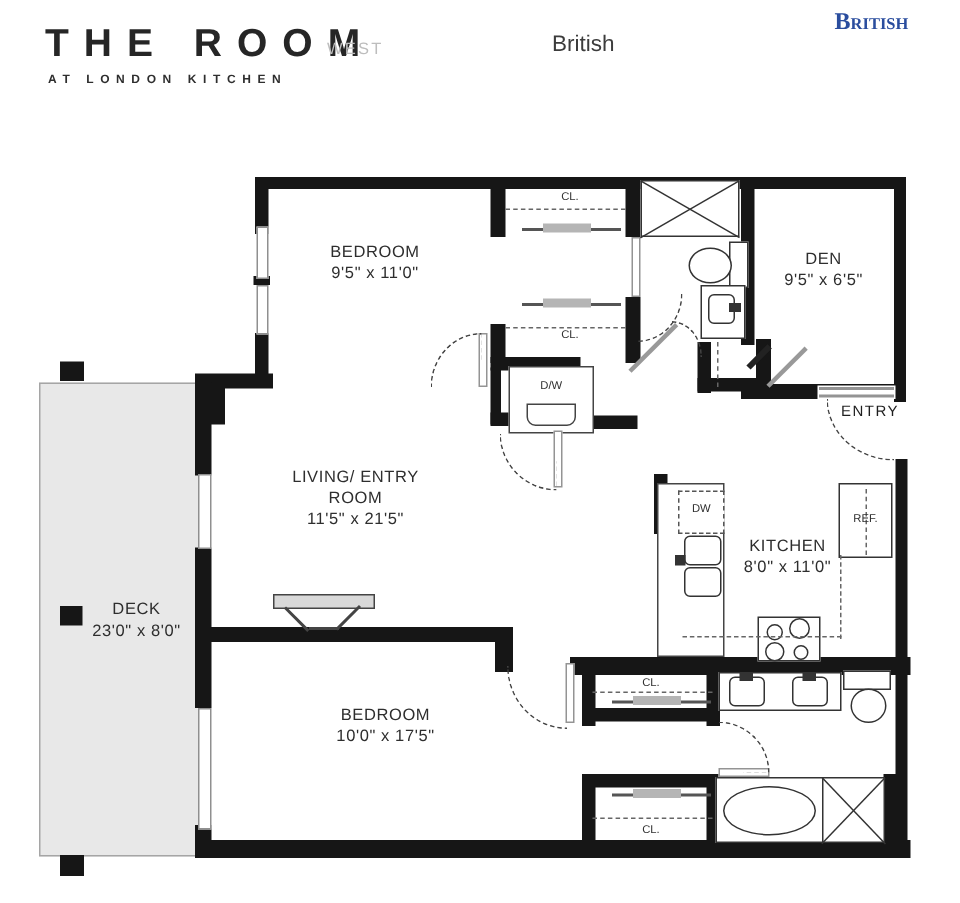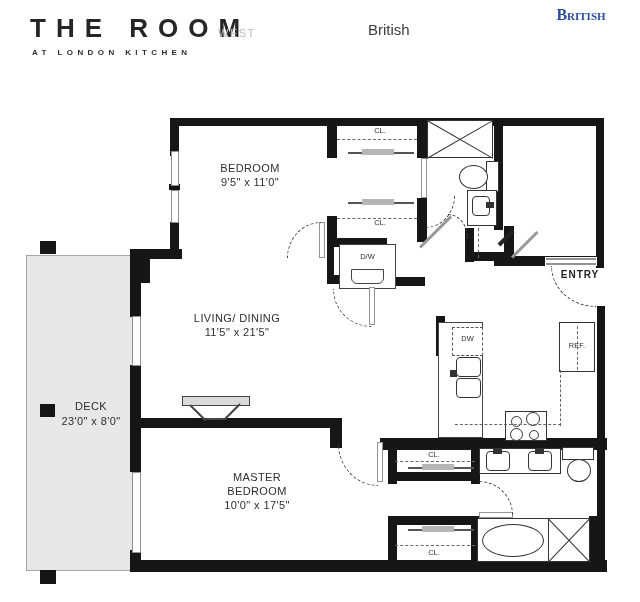--- a/index.html
+++ b/index.html
@@ -29,46 +29,54 @@
   .dashH{position:absolute;height:0;border-top:1.2px dashed #666;}
   .dashV{position:absolute;width:0;border-left:1.2px dashed #666;}
   .rline{position:absolute;}
   .arc{position:absolute;box-sizing:border-box;}
   .gdoor{position:absolute;background:#fff;border:1px solid #949494;box-sizing:border-box;}
   .room-lbl{position:absolute;font-size:11px;line-height:14px;letter-spacing:.4px;
     color:#2e2e2e;text-align:center;z-index:6;white-space:nowrap;}
   .sm-lbl{position:absolute;font-size:7.5px;line-height:9px;color:#2f2f2f;
     text-align:center;z-index:6;white-space:nowrap;}
   .entry-lbl{position:absolute;font-size:10px;line-height:12px;letter-spacing:1px;
-    color:#1e1e1e;text-align:center;z-index:6;white-space:nowrap;font-weight:bold;}
+    color:#1e1e1e;text-align:center;z-index:6;white-space:nowrap;}
 </style>
 </head>
 <body>
 
 <div id="canvas">
   <div class="brand-title">THE ROOM</div>
   <div class="brand-sub">AT LONDON KITCHEN</div>
   <div class="edition">WEST</div>
   <div class="city">British</div>
   <div class="province" style="color: rgb(42, 77, 158);">
     <div>British</div>
   </div>
 
   <div id="plan">
 
     <div class="room-lbl" style="left:178px;top:161px;width:144px">
       <div>BEDROOM</div>
       <div>9'5" x 11'0"</div>
     </div>
+    <div class="room-lbl" style="left:497px;top:166px;width:104px">
+      <div>DEN</div>
+      <div>9'5" x 6'5"</div>
+    </div>
     <div class="room-lbl" style="left:167px;top:311px;width:140px">
-      <div>LIVING/ DINING</div>
+      <div>LIVING/ ENTRY</div>
+      <div>ROOM</div>
       <div>11'5" x 21'5"</div>
     </div>
+    <div class="room-lbl" style="left:455px;top:357px;width:140px">
+      <div>KITCHEN</div>
+      <div>8'0" x 11'0"</div>
+    </div>
     <div class="room-lbl" style="left:185px;top:470px;width:144px">
-      <div>MASTER</div>
       <div>BEDROOM</div>
       <div>10'0" x 17'5"</div>
     </div>
     <div class="room-lbl" style="left:52px;top:399px;width:78px">DECK</div>
     <div class="room-lbl" style="left:32px;top:414px;width:118px">23'0" x 8'0"</div>
     <div class="entry-lbl" style="left:556px;top:269px;width:48px">ENTRY</div>
 
     <div class="sm-lbl" style="left:363px;top:126px;width:34px">CL.</div>
     <div class="sm-lbl" style="left:363px;top:218px;width:34px">CL.</div>
     <div class="sm-lbl" style="left:417px;top:450px;width:34px">CL.</div>

